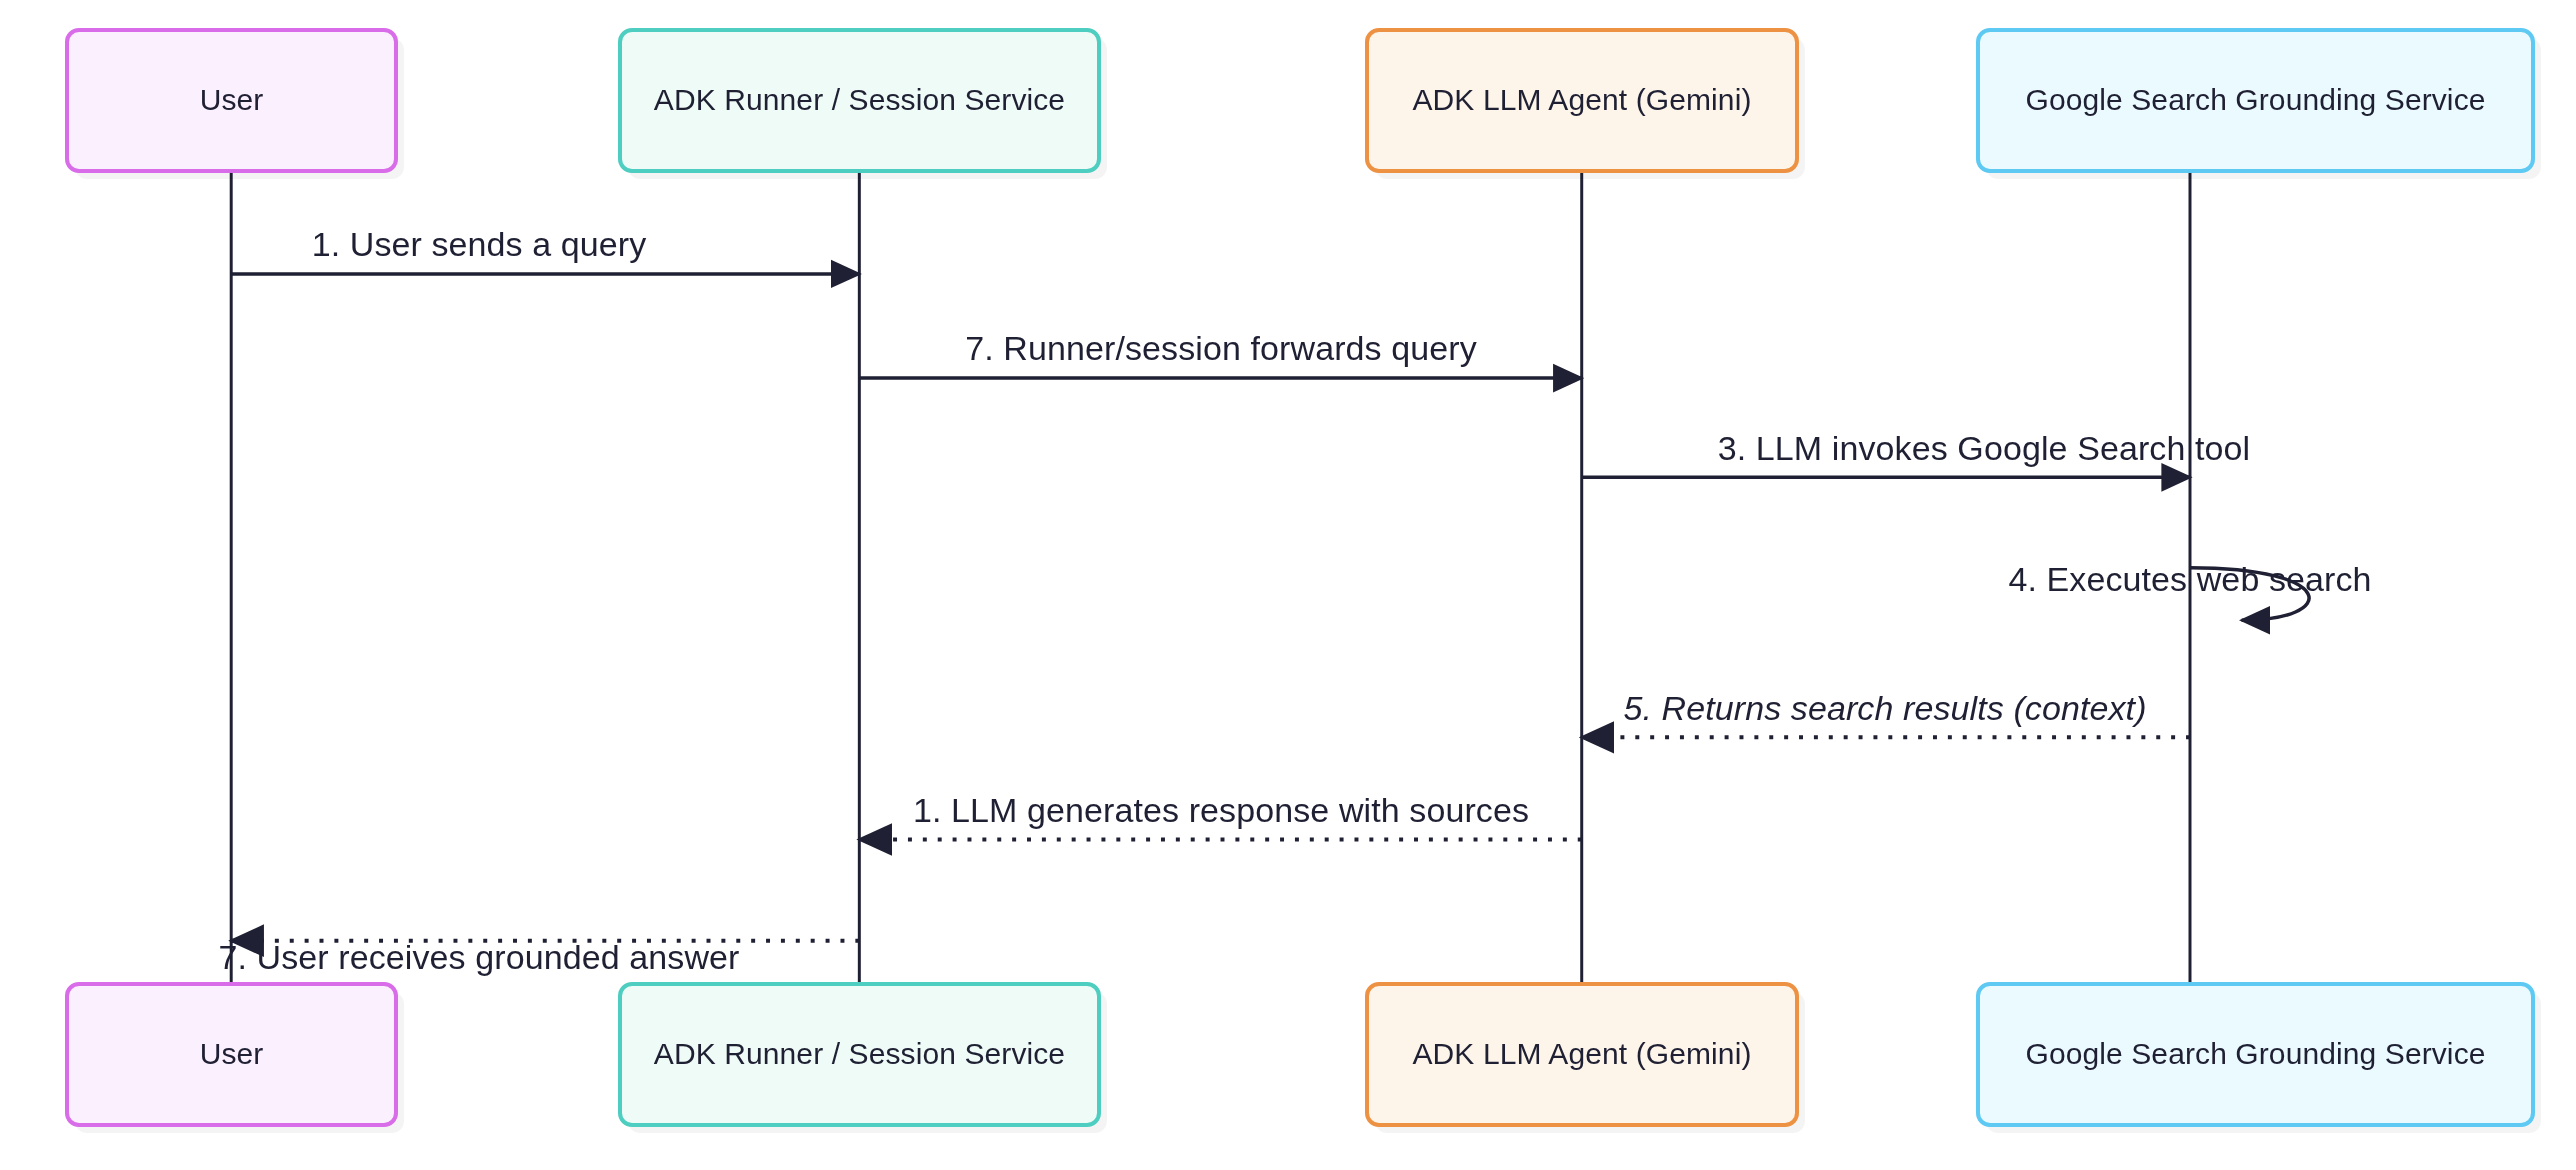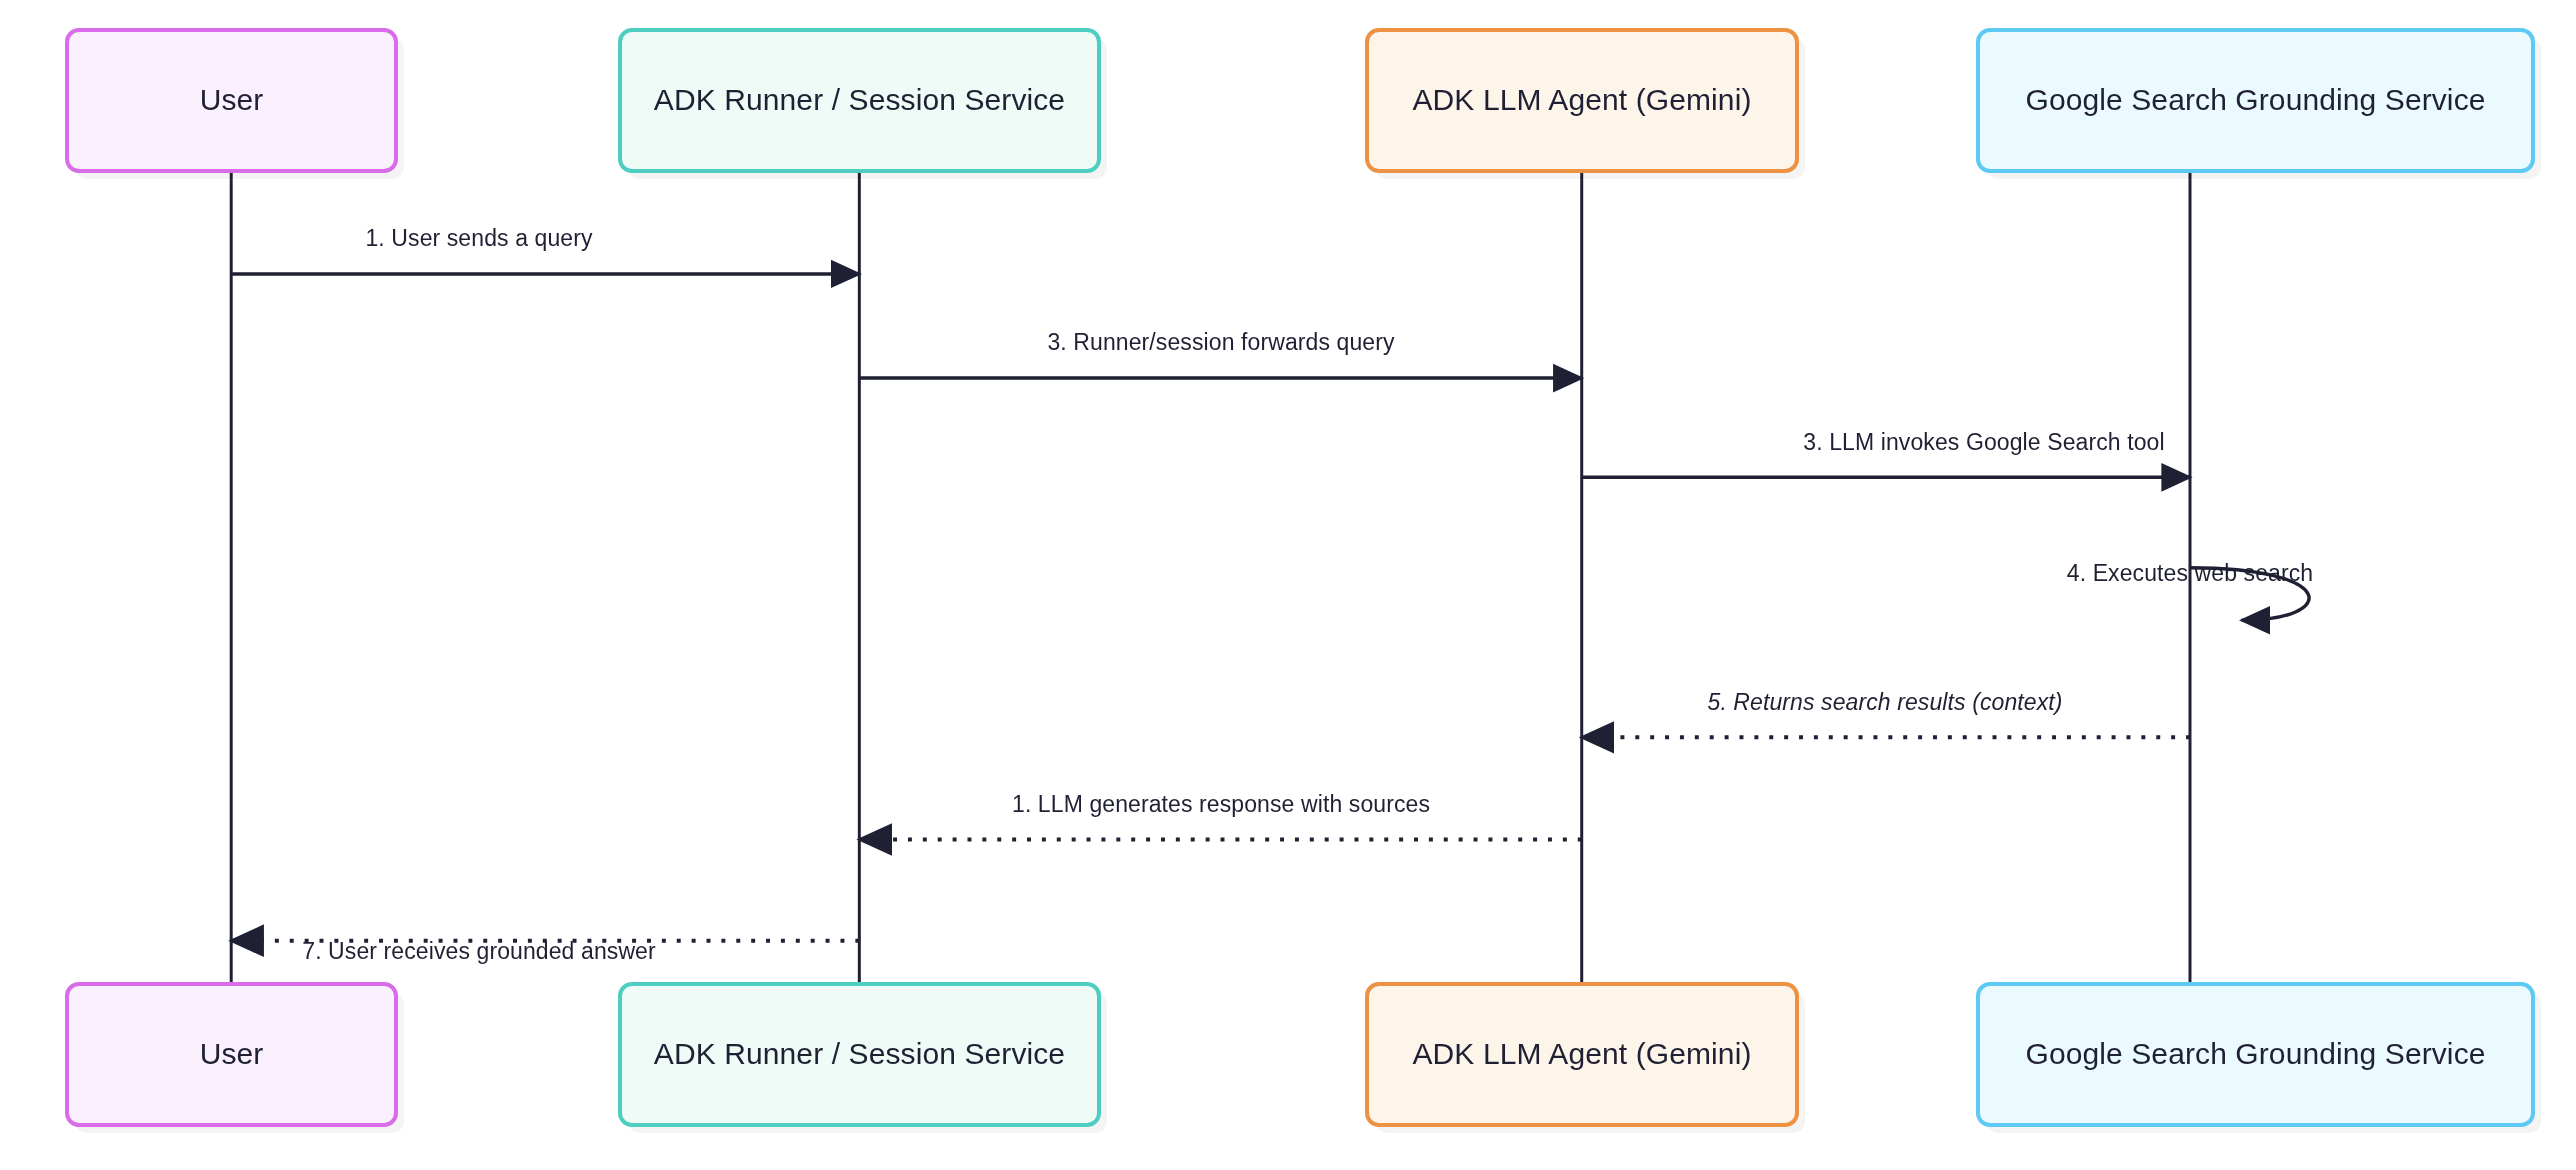--- a/index.html
+++ b/index.html
@@ -42,21 +42,21 @@
   .participant-label {
     font-size: 30px;
     line-height: 1.15;
     color: #1f2033;
     white-space: nowrap;
     letter-spacing: 0.1px;
     text-align: center;
   }
   .msg-label {
     position: absolute;
-    font-size: 23px;
+    font-size: 34px;
     line-height: 1.1;
     color: #1f2033;
     white-space: nowrap;
     transform: translateX(-50%);
     letter-spacing: 0.1px;
   }
 </style>
 </head>
 <body>
 
@@ -111,21 +111,21 @@
       </div>
       <div class="participant-box" style="left: 1365px; top: 982px; width: 434px; height: 145px; border-color: rgb(237, 146, 66); background: rgb(253, 244, 234);">
         <span class="participant-label">ADK LLM Agent (Gemini)</span>
       </div>
       <div class="participant-box" style="left: 1976px; top: 982px; width: 559px; height: 145px; border-color: rgb(94, 201, 242); background: rgb(234, 250, 255);">
         <span class="participant-label">Google Search Grounding Service</span>
       </div>
     </div>
   <div id="message-labels">
       <div class="msg-label" style="left: 479px; top: 226px;">1. User sends a query</div>
-      <div class="msg-label" style="left: 1221px; top: 330px;">3. Runner/session forwards query</div>
+      <div class="msg-label" style="left: 1221px; top: 330px;">7. Runner/session forwards query</div>
       <div class="msg-label" style="left: 1984px; top: 430px;">3. LLM invokes Google Search tool</div>
       <div class="msg-label" style="left: 2190px; top: 529px; margin-top: 32px;">4. Executes web search</div>
       <div class="msg-label" style="left: 1885px; top: 690px; font-style: italic;">5. Returns search results (context)</div>
       <div class="msg-label" style="left: 1221px; top: 792px;">1. LLM generates response with sources</div>
       <div class="msg-label" style="left: 479px; top: 939px;">7. User receives grounded answer</div>
     </div>
 
 </div>
 
 

